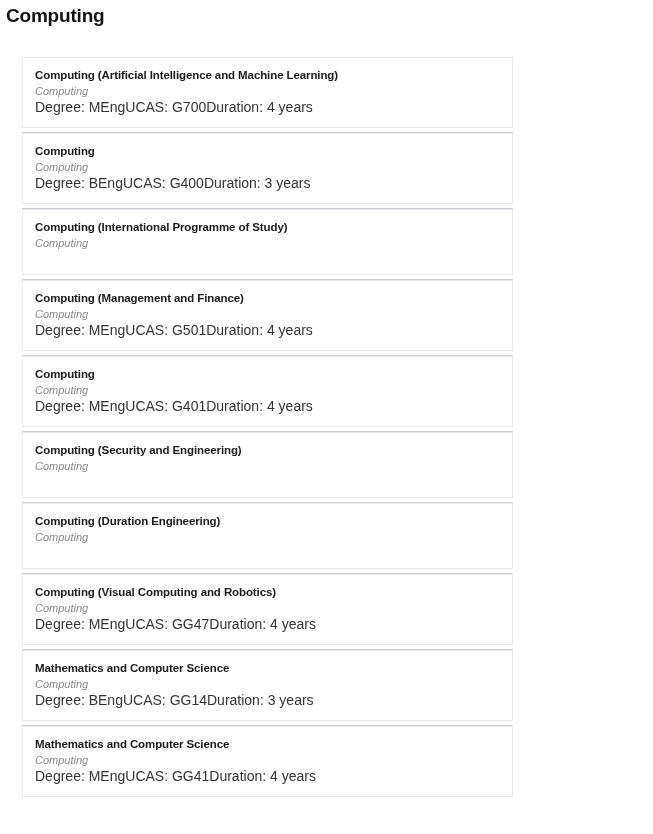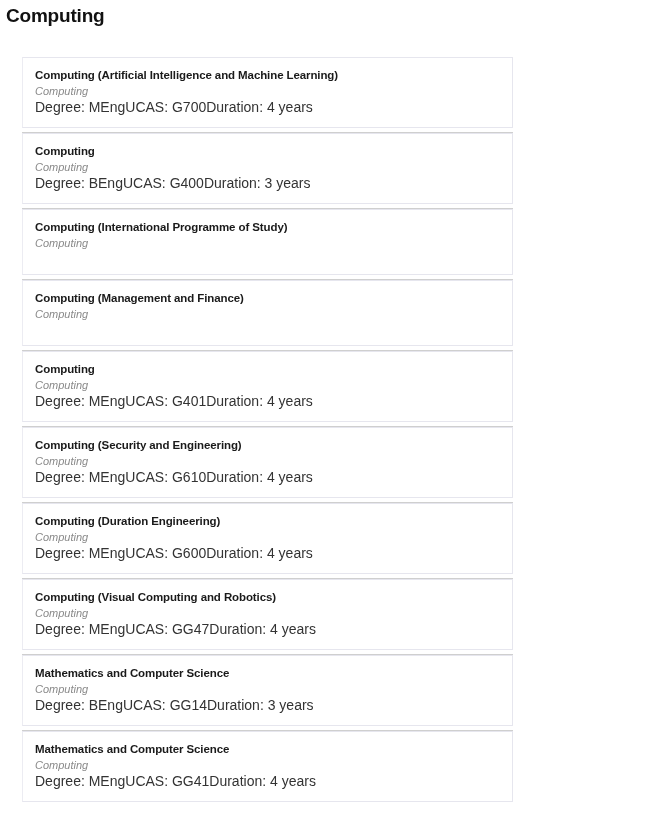--- a/index.html
+++ b/index.html
@@ -116,38 +116,37 @@
       </li>
       <li class="card-gap"></li>
       <li class="course-card">
         <div class="course-title">Computing (International Programme of Study)</div>
         <div class="course-department">Computing</div>
       </li>
       <li class="card-gap"></li>
       <li class="course-card">
         <div class="course-title">Computing (Management and Finance)</div>
         <div class="course-department">Computing</div>
+        <div class="course-meta"><span class="meta-item meta-degree">Degree: MEng</span><span class="meta-item meta-ucas">UCAS: G501</span><span class="meta-item meta-duration">Duration: 4 years</span></div>
       </li>
       <li class="card-gap"></li>
       <li class="course-card">
         <div class="course-title">Computing</div>
         <div class="course-department">Computing</div>
         <div class="course-meta"><span class="meta-item meta-degree">Degree: MEng</span><span class="meta-item meta-ucas">UCAS: G401</span><span class="meta-item meta-duration">Duration: 4 years</span></div>
       </li>
       <li class="card-gap"></li>
       <li class="course-card">
         <div class="course-title">Computing (Security and Engineering)</div>
         <div class="course-department">Computing</div>
-        <div class="course-meta"><span class="meta-item meta-degree">Degree: MEng</span><span class="meta-item meta-ucas">UCAS: G610</span><span class="meta-item meta-duration">Duration: 4 years</span></div>
       </li>
       <li class="card-gap"></li>
       <li class="course-card">
         <div class="course-title">Computing (Duration Engineering)</div>
         <div class="course-department">Computing</div>
-        <div class="course-meta"><span class="meta-item meta-degree">Degree: MEng</span><span class="meta-item meta-ucas">UCAS: G600</span><span class="meta-item meta-duration">Duration: 4 years</span></div>
       </li>
       <li class="card-gap"></li>
       <li class="course-card">
         <div class="course-title">Computing (Visual Computing and Robotics)</div>
         <div class="course-department">Computing</div>
         <div class="course-meta"><span class="meta-item meta-degree">Degree: MEng</span><span class="meta-item meta-ucas">UCAS: GG47</span><span class="meta-item meta-duration">Duration: 4 years</span></div>
       </li>
       <li class="card-gap"></li>
       <li class="course-card">
         <div class="course-title">Mathematics and Computer Science</div>

